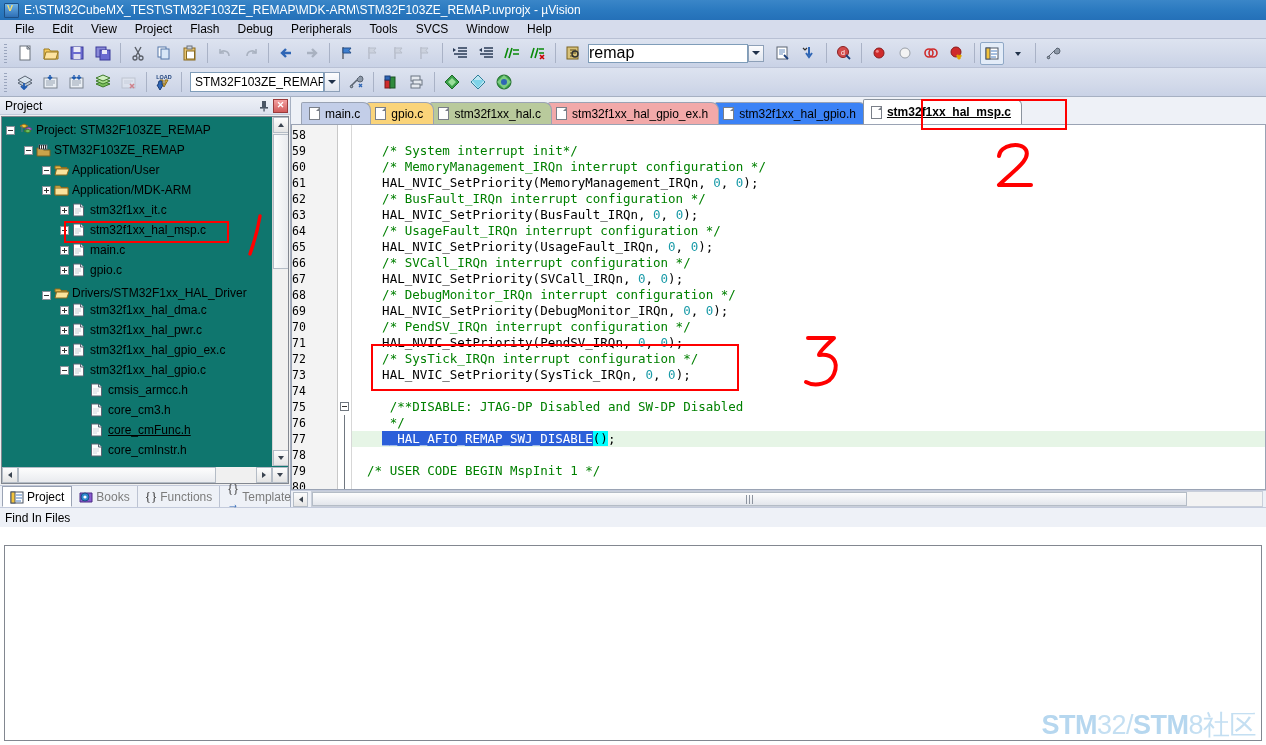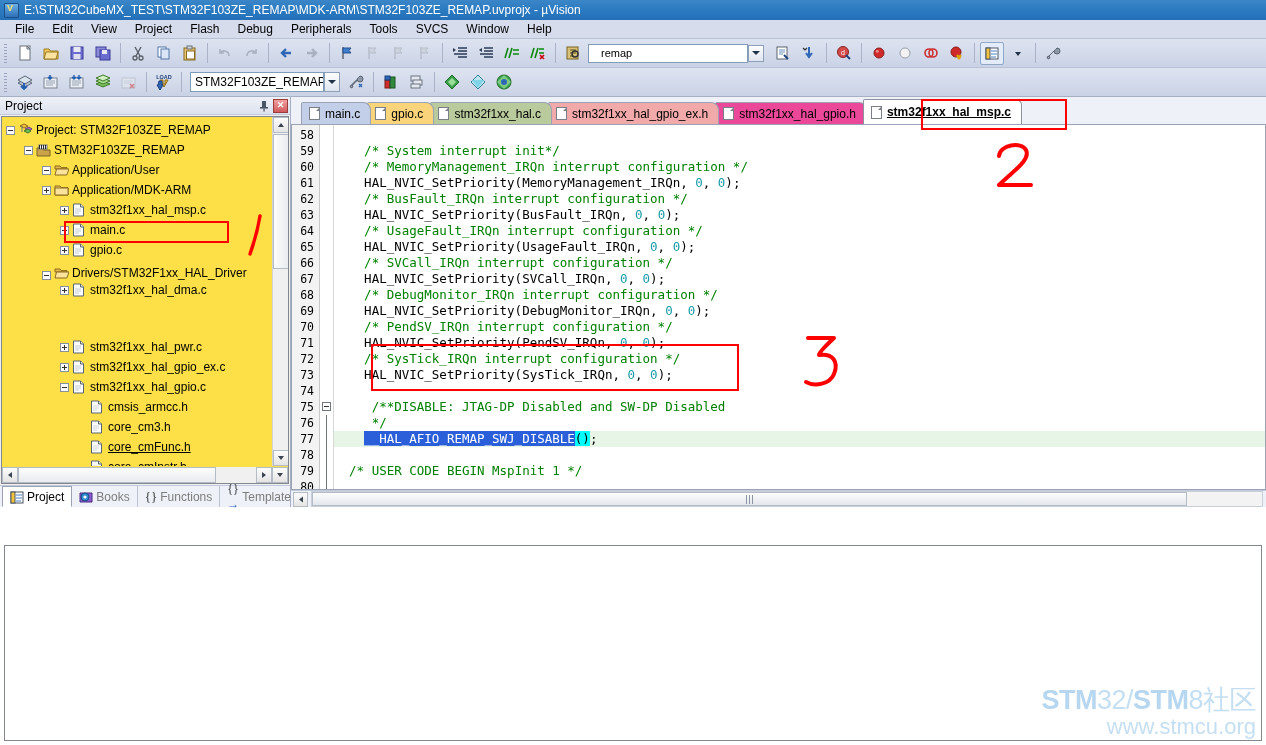--- a/index.html
+++ b/index.html
@@ -78,22 +78,22 @@
   .disabled { opacity: .40; }
 
   .search-box {
     width: 160px; height: 19px; background: #fff;
     border: 1px solid #7f9db9;
     display: flex; align-items: center;
     margin-left: 2px; flex: 0 0 auto;
   }
   .search-box input {
     border: 0; outline: 0; width: 100%; height: 100%;
-    font-family: "Liberation Sans", sans-serif; font-size: 11px;
-    padding-left: 12px; background: transparent;
+    font-family: "Liberation Sans", sans-serif; font-size: 16px;
+    padding-left: 0; background: transparent;
   }
   .combo-arrow {
     width: 16px; height: 17px; background: linear-gradient(to bottom,#fdfdfe,#dfe5ef);
     border: 1px solid #8da0b8; display: flex; align-items: center; justify-content: center;
     flex: 0 0 auto;
   }
   .combo-arrow::after {
     content: ""; border-left: 4px solid transparent; border-right: 4px solid transparent;
     border-top: 4px solid #20324a;
   }
@@ -120,21 +120,21 @@
   .pin-btn, .close-btn {
     width: 15px; height: 14px; display: flex; align-items: center; justify-content: center;
     font-size: 11px; margin-left: 2px;
   }
   .close-btn {
     background: linear-gradient(to bottom,#f3a0a0,#d25b5b);
     border: 1px solid #9a3b3b; color: #fff; font-weight: bold; font-size: 9px;
     line-height: 1;
   }
   .tree-wrap {
-    flex: 1; background: #fde047; margin: 1px; border: 1px solid #828790;
+    flex: 1; background: #0f766e; margin: 1px; border: 1px solid #828790;
     position: relative; overflow: hidden; padding-left: 39px;
   }
   .tree {
     position: absolute; left: 0; top: 0; right: 17px; bottom: 17px;
     overflow: hidden; padding: 3px 0 0 4px;
     font-size: 12px;
   }
   .tnode { height: 20px; display: flex; align-items: center; white-space: nowrap; position: relative; }
   .expander {
     width: 9px; height: 9px; border: 1px solid #8a9099; background: #fff;
@@ -221,22 +221,22 @@
     border-radius: 2px 6px 0 0;
   }
   .etab.active .lbl { font-weight: bold; text-decoration: underline; }
 
   .code-area {
     flex: 1; background: #fff; border: 1px solid #9aa3b4;
     margin: 0 0 0 0; position: relative; overflow: hidden;
     display: flex;
   }
   .gutter {
-    width: 28px; background: #f3f3f3; border-right: 1px solid #c8c8c8;
-    text-align: right; padding-top: 2px; flex: 0 0 auto;
+    width: 46px; background: #f3f3f3; border-right: 1px solid #c8c8c8;
+    padding-top: 2px; flex: 0 0 auto;
     font-family: "DejaVu Sans Mono", monospace; font-size: 11.5px; color: #000;
   }
   .fold-col {
     width: 14px; background: #ffffff; border-right: 1px solid #d7d7d7; flex: 0 0 auto;
     position: relative; padding-top: 2px;
   }
   .code-lines {
     flex: 1; padding-top: 2px; position: relative;
     font-family: "DejaVu Sans Mono", monospace; font-size: 12.5px;
     white-space: pre; overflow: hidden;
@@ -682,20 +682,29 @@
                 </svg></span>
               <span class="label">Application/MDK-ARM</span>
             </div>
             <div class="tnode" style="padding-left: 54px;">
               <span class="expander plus"></span>
               <span class="ico"><svg width="13" height="14" viewBox="0 0 13 14">
                   <path d="M1.5 1 h7 l3 3 v9 h-10z" fill="#fdfdfd" stroke="#5a6472"></path>
                   <path d="M8.5 1 v3 h3" fill="#dfe4ea" stroke="#5a6472"></path>
                   <path d="M3 6 h6 M3 8 h6 M3 10 h4" stroke="#b9c0c9" stroke-width="0.8"></path>
                 </svg></span>
+              <span class="label">stm32f1xx_it.c</span>
+            </div>
+            <div class="tnode" style="padding-left: 54px;">
+              <span class="expander plus"></span>
+              <span class="ico"><svg width="13" height="14" viewBox="0 0 13 14">
+                  <path d="M1.5 1 h7 l3 3 v9 h-10z" fill="#fdfdfd" stroke="#5a6472"></path>
+                  <path d="M8.5 1 v3 h3" fill="#dfe4ea" stroke="#5a6472"></path>
+                  <path d="M3 6 h6 M3 8 h6 M3 10 h4" stroke="#b9c0c9" stroke-width="0.8"></path>
+                </svg></span>
               <span class="label">stm32f1xx_hal_msp.c</span>
             </div>
             <div class="tnode" style="padding-left: 54px;">
               <span class="expander plus"></span>
               <span class="ico"><svg width="13" height="14" viewBox="0 0 13 14">
                   <path d="M1.5 1 h7 l3 3 v9 h-10z" fill="#fdfdfd" stroke="#5a6472"></path>
                   <path d="M8.5 1 v3 h3" fill="#dfe4ea" stroke="#5a6472"></path>
                   <path d="M3 6 h6 M3 8 h6 M3 10 h4" stroke="#b9c0c9" stroke-width="0.8"></path>
                 </svg></span>
               <span class="label">main.c</span>
@@ -719,21 +728,21 @@
             </div>
             <div class="tnode" style="padding-left: 54px; align-items: center;">
               <span class="expander plus"></span>
               <span class="ico"><svg width="13" height="14" viewBox="0 0 13 14">
                   <path d="M1.5 1 h7 l3 3 v9 h-10z" fill="#fdfdfd" stroke="#5a6472"></path>
                   <path d="M8.5 1 v3 h3" fill="#dfe4ea" stroke="#5a6472"></path>
                   <path d="M3 6 h6 M3 8 h6 M3 10 h4" stroke="#b9c0c9" stroke-width="0.8"></path>
                 </svg></span>
               <span class="label">stm32f1xx_hal_dma.c</span>
             </div>
-            <div class="tnode" style="padding-left: 54px; margin-top: 37px;">
+            <div class="tnode" style="padding-left: 54px;">
               <span class="expander plus"></span>
               <span class="ico"><svg width="13" height="14" viewBox="0 0 13 14">
                   <path d="M1.5 1 h7 l3 3 v9 h-10z" fill="#fdfdfd" stroke="#5a6472"></path>
                   <path d="M8.5 1 v3 h3" fill="#dfe4ea" stroke="#5a6472"></path>
                   <path d="M3 6 h6 M3 8 h6 M3 10 h4" stroke="#b9c0c9" stroke-width="0.8"></path>
                 </svg></span>
               <span class="label">stm32f1xx_hal_pwr.c</span>
             </div>
             <div class="tnode" style="padding-left: 54px;">
               <span class="expander plus"></span>
@@ -873,21 +882,21 @@
             <span class="lbl">gpio.c</span>
           </div>
           <div class="etab" style="background: rgb(185, 202, 156); z-index: 8;">
             <span class="tico"></span>
             <span class="lbl">stm32f1xx_hal.c</span>
           </div>
           <div class="etab" style="background: rgb(242, 169, 169); z-index: 7;">
             <span class="tico"></span>
             <span class="lbl">stm32f1xx_hal_gpio_ex.h</span>
           </div>
-          <div class="etab" style="background: #ec4899; z-index: 6;">
+          <div class="etab" style="background: #3b82f6; z-index: 6;">
             <span class="tico"></span>
             <span class="lbl">stm32f1xx_hal_gpio.h</span>
           </div>
           <div class="etab active" style="background: rgb(255, 255, 255); z-index: 20;">
             <span class="tico"></span>
             <span class="lbl">stm32f1xx_hal_msp.c</span>
           </div>
         </div>
 
       <div class="code-area">
@@ -966,34 +975,36 @@
         </div>
         <div class="thumb-wrap">
           <div class="thumb">
             <div class="grip-dots"></div>
           </div>
         </div>
       </div>
     </div>
   </div>
 
+  <div class="find-header">
+    <span>Find In Files</span>
+  </div>
   <div class="find-body"></div>
 
   <div class="red-box" style="left:64px; top:221px; width:165px; height:22px;"></div>
   <div class="red-box" style="left:921px; top:99px; width:146px; height:31px;"></div>
   <div class="red-box" style="left:371px; top:344px; width:368px; height:47px;"></div>
 
   <svg class="anno" style="left:244px; top:212px; width:24px; height:48px;">
     <path d="M16 4 C14 16, 11 28, 6 42" stroke="#ff0000" stroke-width="3.4" fill="none" stroke-linecap="round"></path>
   </svg>
   <svg class="anno" style="left:993px; top:141px; width:54px; height:52px;">
     <path d="M6 15 C7 4, 28 0, 33 9 C38 19, 20 30, 6 44 L38 44" stroke="#ff0000" stroke-width="4" fill="none" stroke-linecap="round" stroke-linejoin="round"></path>
   </svg>
   <svg class="anno" style="left:803px; top:332px; width:52px; height:62px;">
     <path d="M5 6 L31 6 C31 6, 16 20, 16 23 C30 21, 36 30, 31 42 C27 52, 12 55, 3 50" stroke="#ff0000" stroke-width="4" fill="none" stroke-linecap="round" stroke-linejoin="round"></path>
   </svg>
 
   <div class="watermark">
     <div class="wm1"><span>STM</span><span class="lite">32/</span><span>STM</span><span class="lite">8社区</span></div>
-    <div class="wm2">www.stmcu.org</div>
   </div>
 
 </div>
 
 </body></html>

